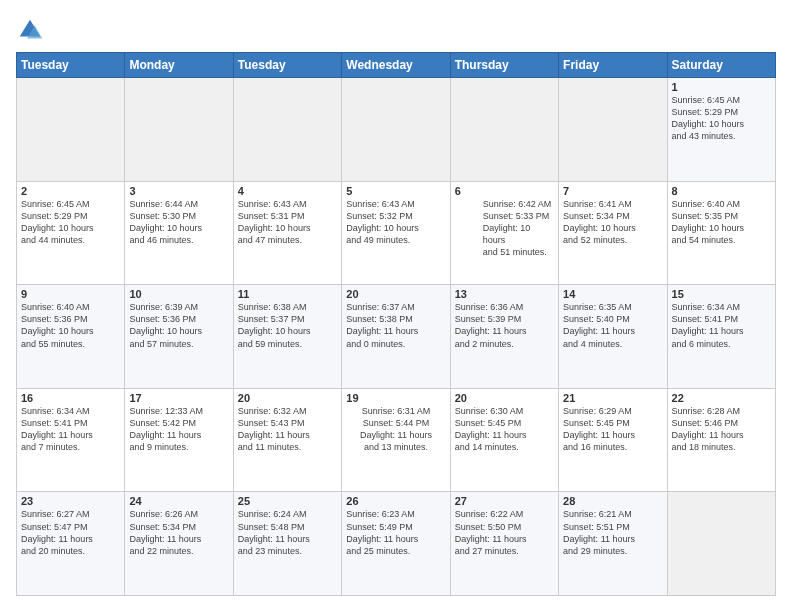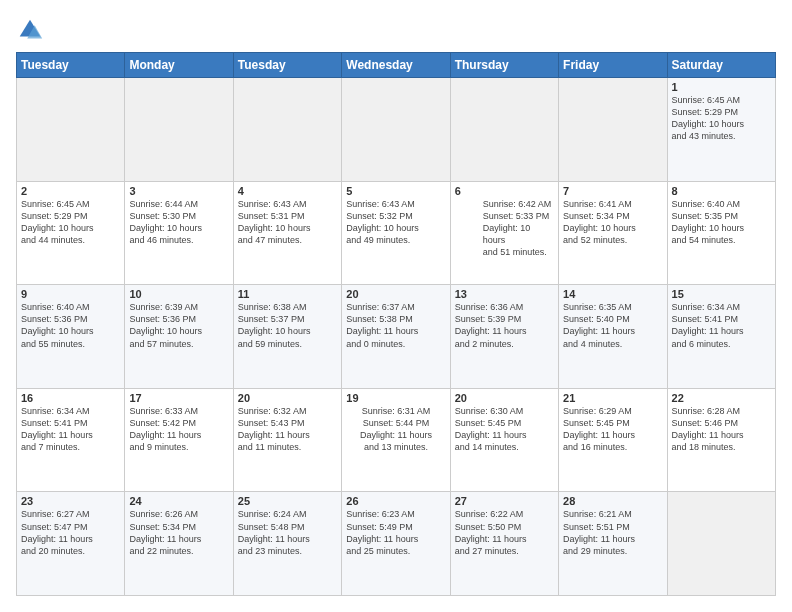--- a/index.html
+++ b/index.html
@@ -262,21 +262,21 @@
         <tr>
           <td>
             <span class="day-num">16</span>
             <div class="day-info" style="white-space: pre-line;">Sunrise: 6:34 AM
 Sunset: 5:41 PM
 Daylight: 11 hours
 and 7 minutes.</div>
           </td>
           <td>
             <span class="day-num">17</span>
-            <div class="day-info" style="white-space: pre-line;">Sunrise: 6:33 AM
+            <div class="day-info" style="white-space: pre-line;">Sunrise: 12:33 AM
 Sunset: 5:42 PM
 Daylight: 11 hours
 and 9 minutes.</div>
           </td>
           <td>
             <span class="day-num">20</span>
             <div class="day-info" style="white-space: pre-line;">Sunrise: 6:32 AM
 Sunset: 5:43 PM
 Daylight: 11 hours
 and 11 minutes.</div>

